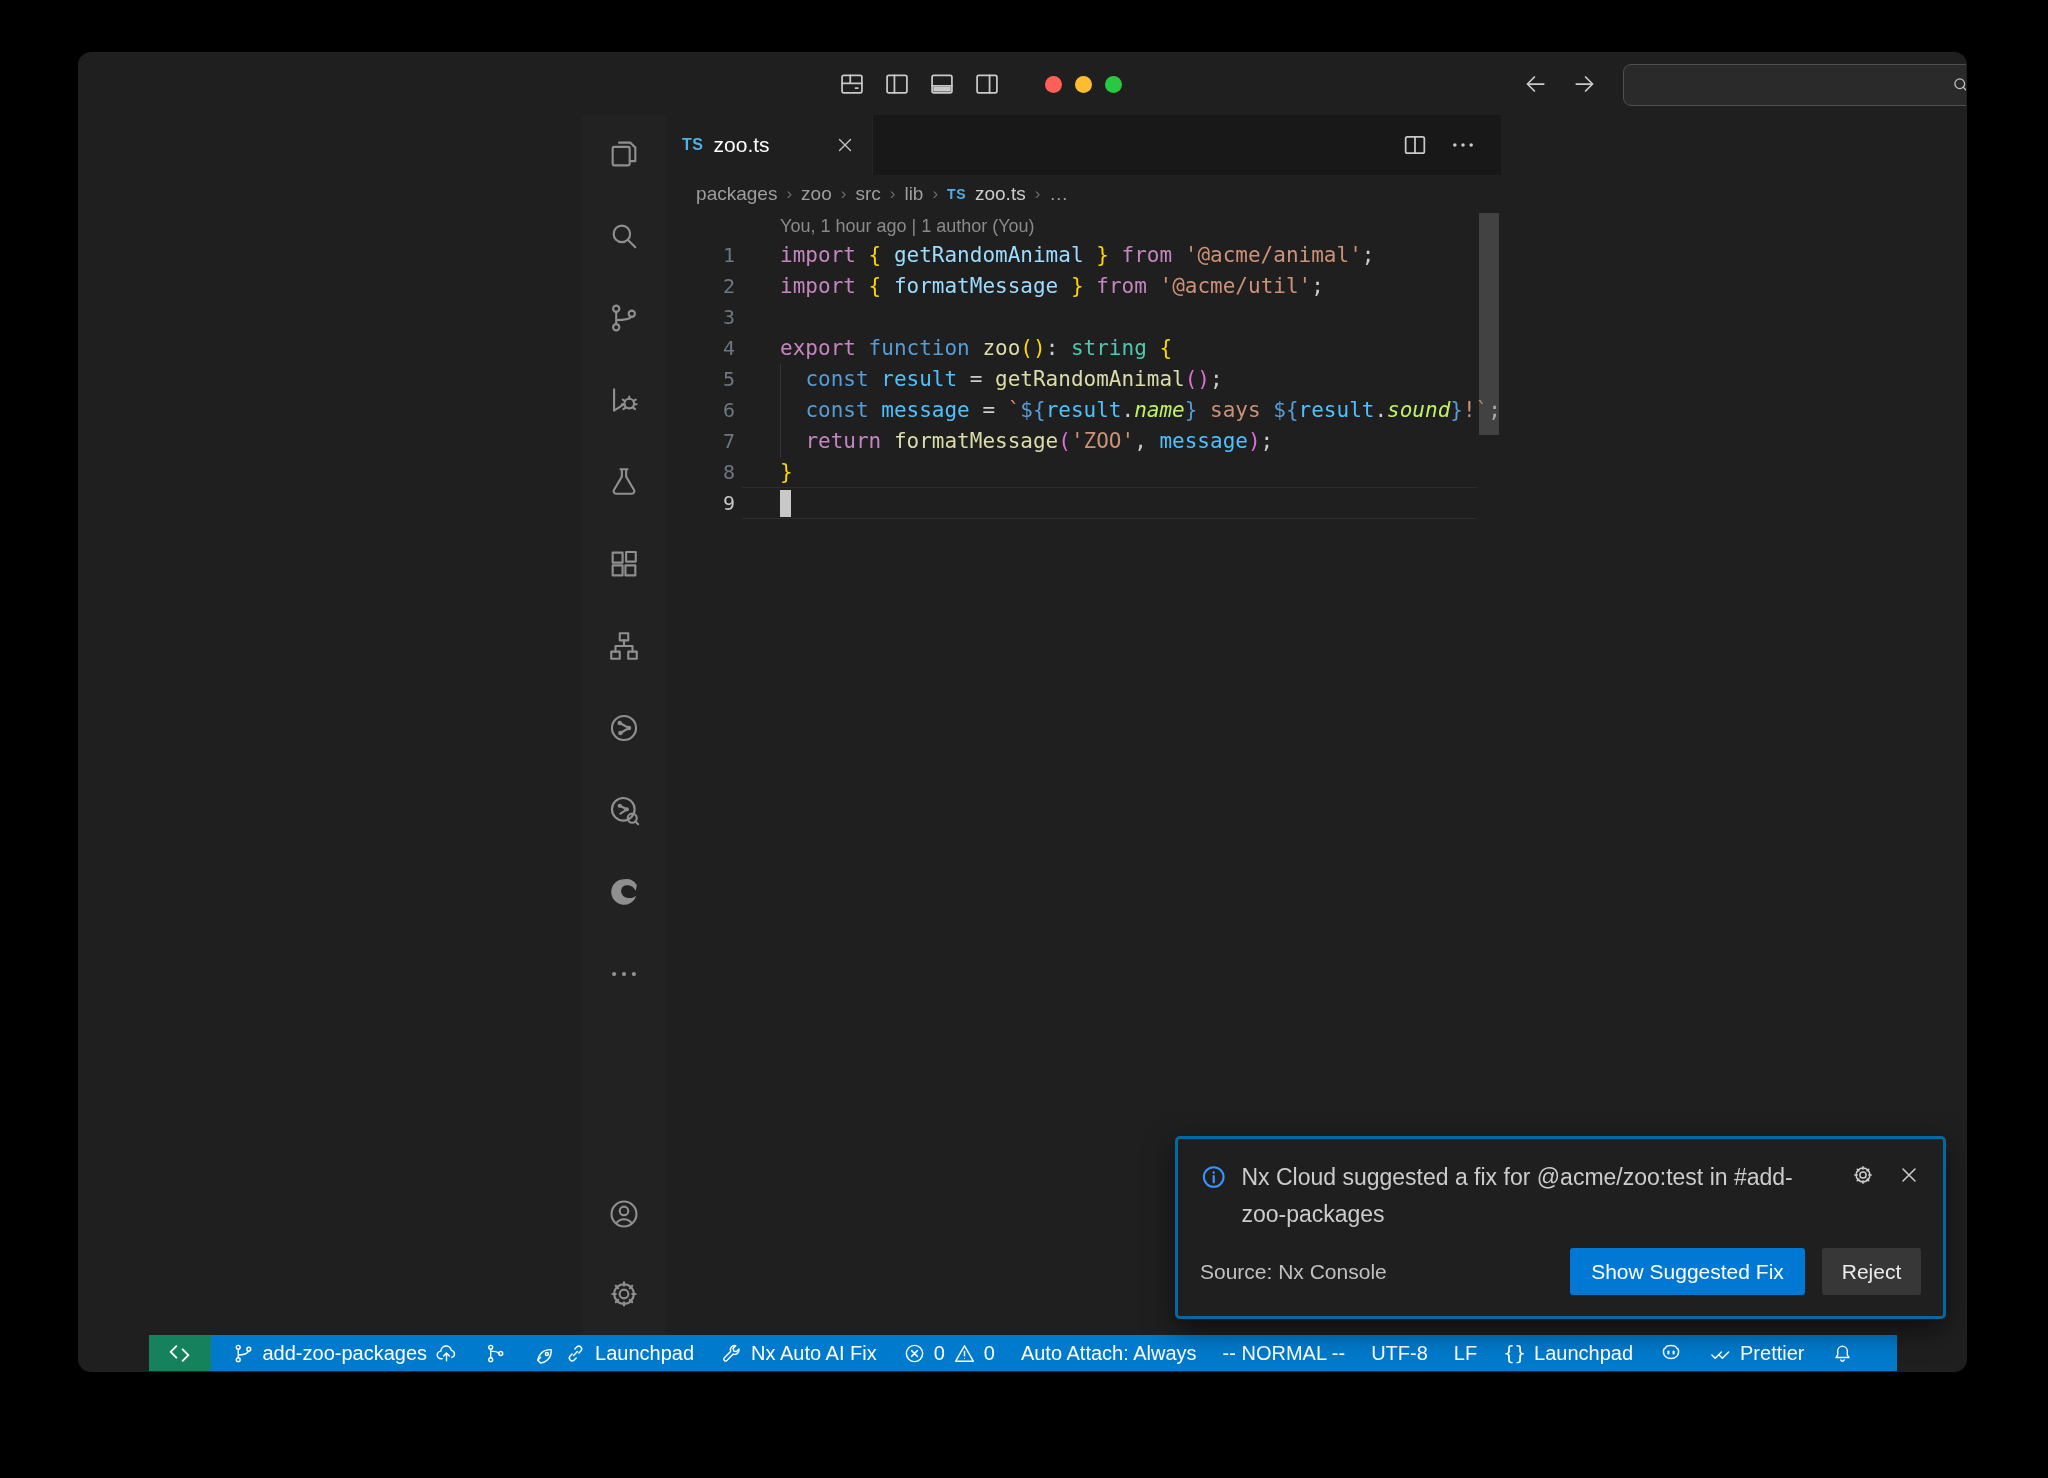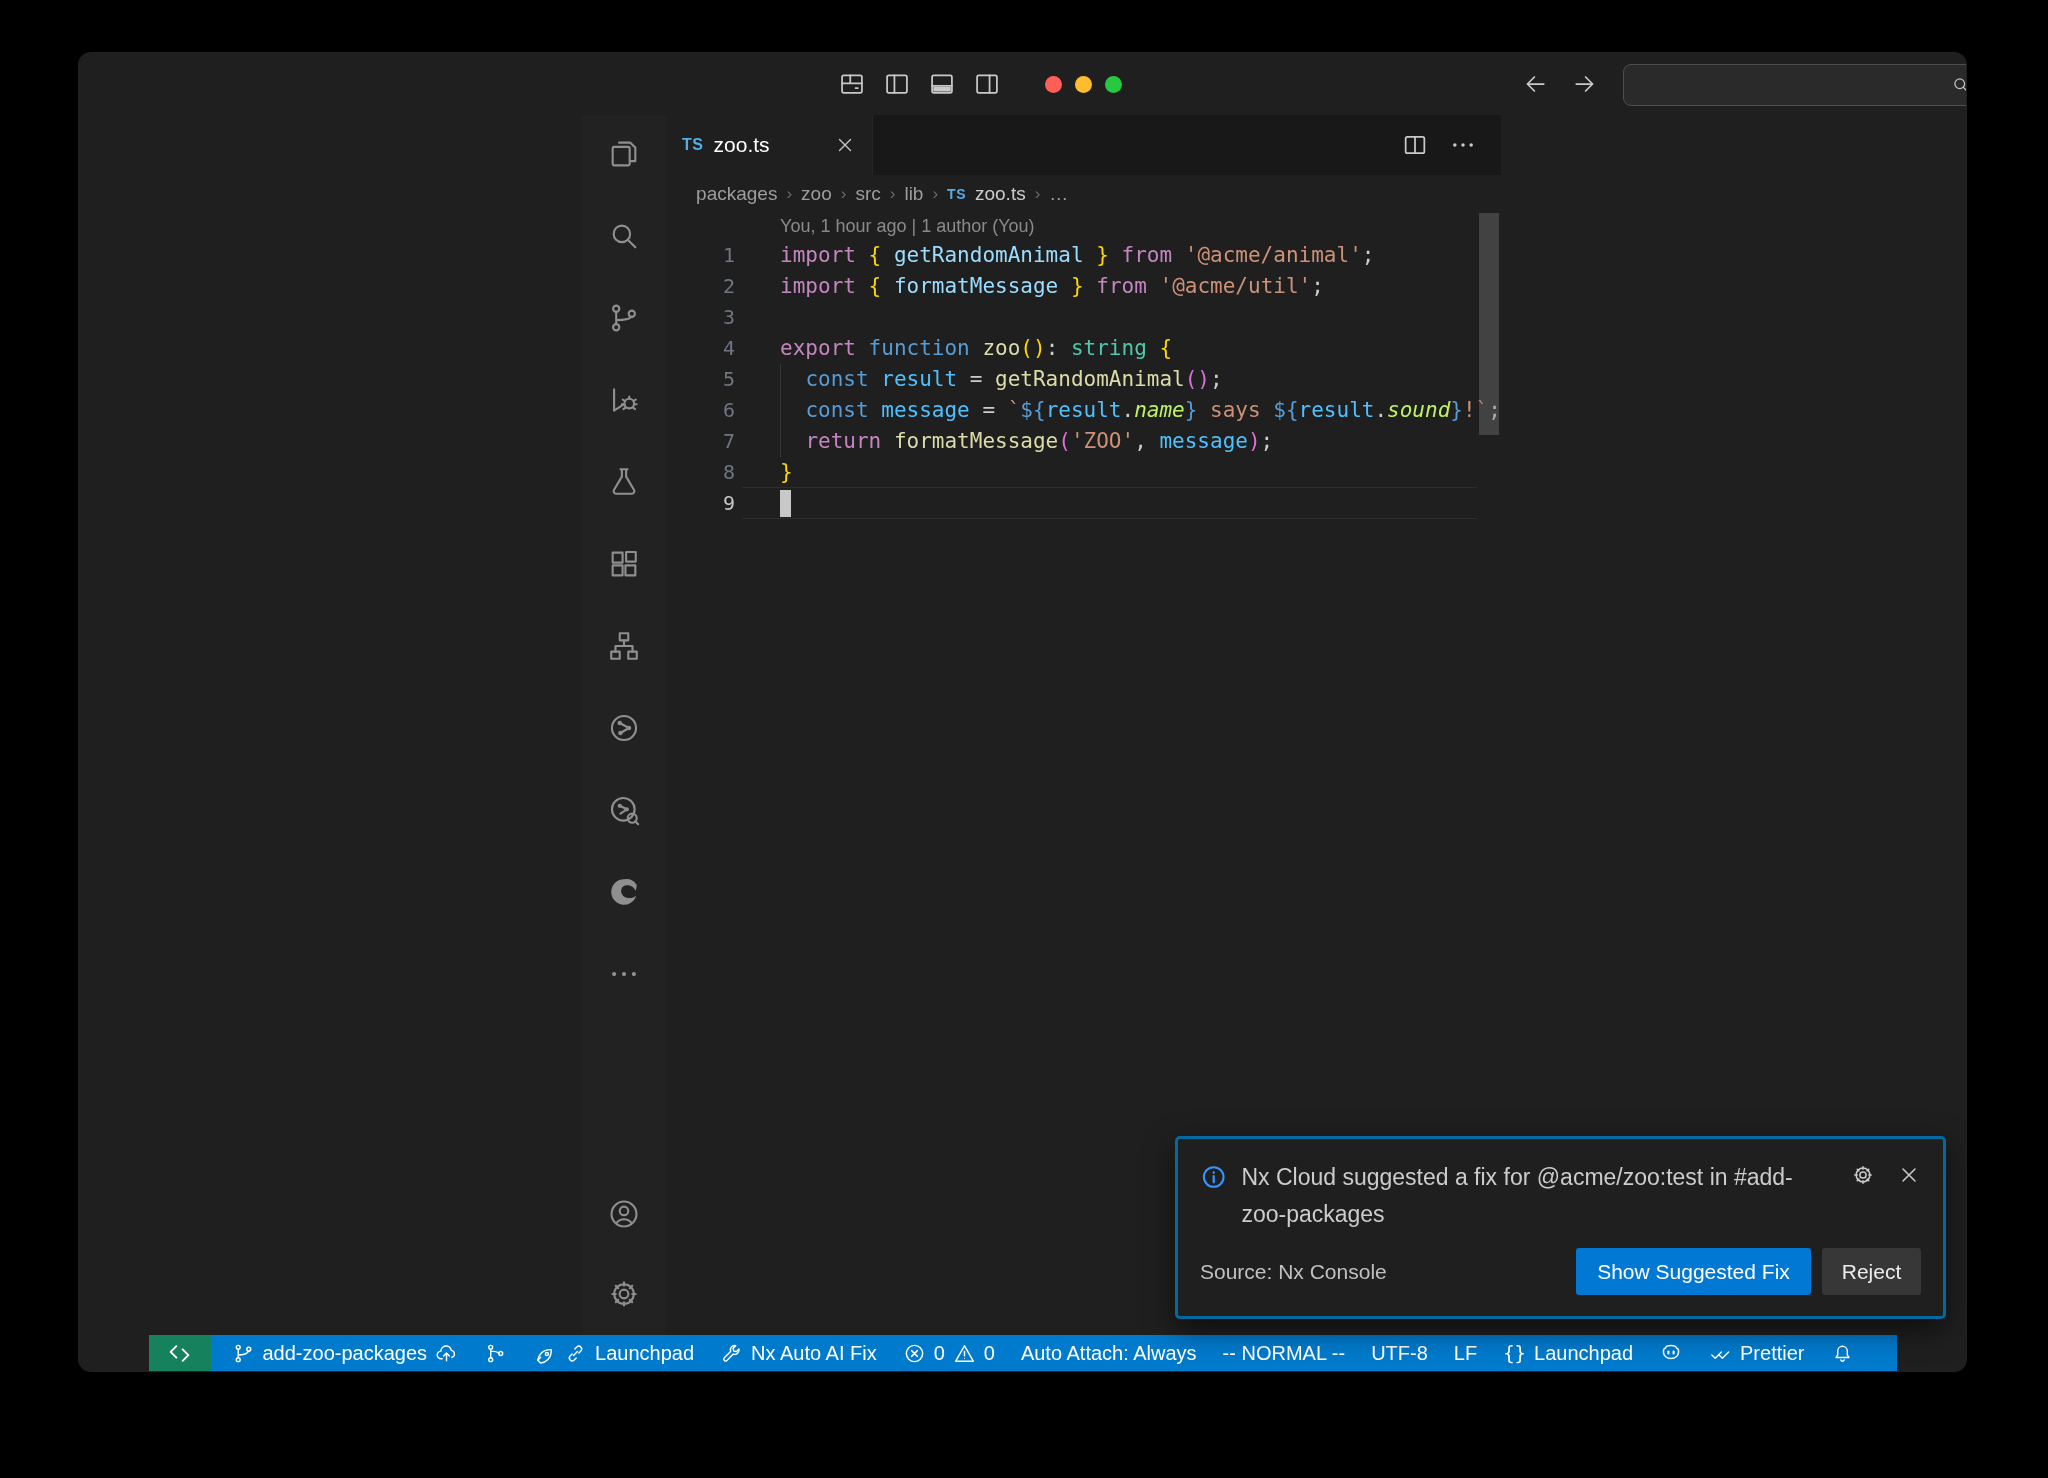--- a/index.html
+++ b/index.html
@@ -69,21 +69,21 @@
                 padding:20px 22px;box-sizing:border-box;font-size:23px;color:#cccccc;z-index:5;}
   .notif-head{display:flex;gap:14px;align-items:flex-start;}
   .notif-info{width:28px;height:28px;color:#3794ff;margin-top:4px;}
   .notif-msg{width:608px;line-height:37px;}
   .notif-icons{margin-left:auto;display:flex;gap:22px;color:#cccccc;margin-top:4px;}
   .notif-foot{position:absolute;left:22px;right:22px;bottom:21px;display:flex;align-items:center;}
   .source{font-size:21px;color:#c0c0c0;}
   .btn{height:47px;border-radius:3px;font-size:21px;display:flex;align-items:center;justify-content:center;
        box-sizing:border-box;cursor:default;}
   .btn-primary{background:#0078d4;color:#fff;width:235px;margin-left:auto;}
-  .btn-secondary{background:#373737;color:#ececec;width:99px;margin-left:11px;}
+  .btn-secondary{background:#373737;color:#ececec;width:99px;margin-left:17px;}
   
   .statusbar{height:36px;background:#007acc;display:flex;align-items:center;color:#fff;font-size:20px;flex:none;}
   .sb-remote{width:62px;height:100%;background:#16825d;display:flex;align-items:center;justify-content:center;flex:none;}
   .sb-remote .icon{width:25px;height:25px;}
   .sb-left{display:flex;height:100%;margin-left:8px;align-items:center;}
   .sb-right{display:flex;height:100%;margin-left:auto;margin-right:30px;align-items:center;}
   .sb-item{display:flex;align-items:center;gap:8px;padding:0 13px;height:100%;}
   .sb-item .icon{color:#fff;}
   .braces{font-family:"DejaVu Sans Mono",monospace;font-size:19px;}
 </style>

